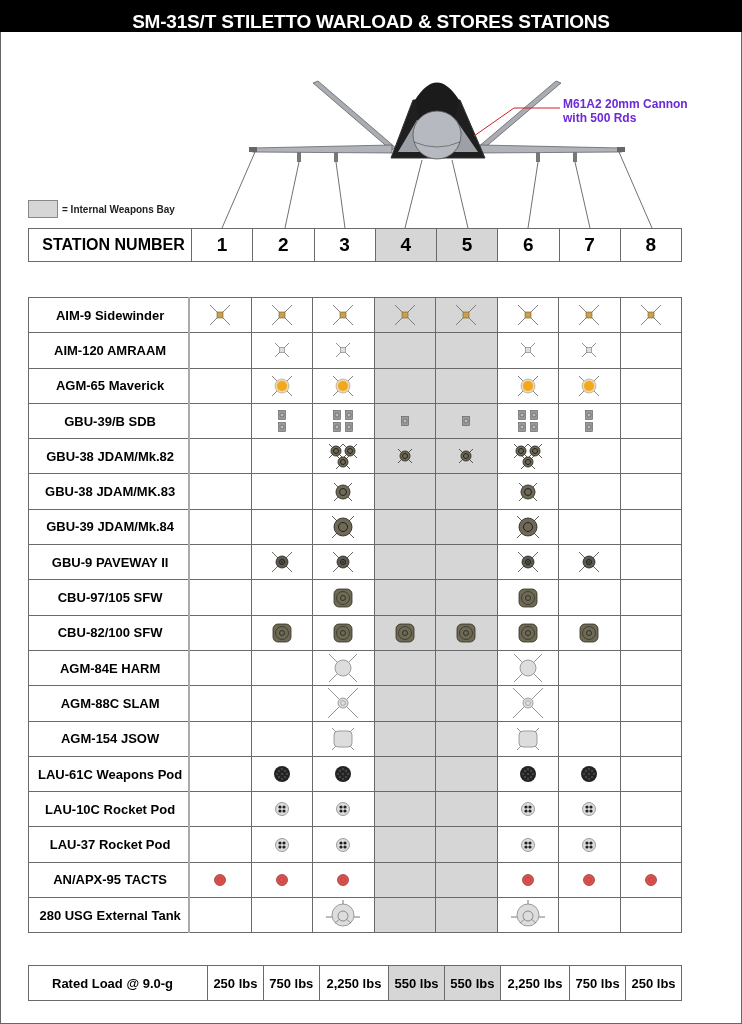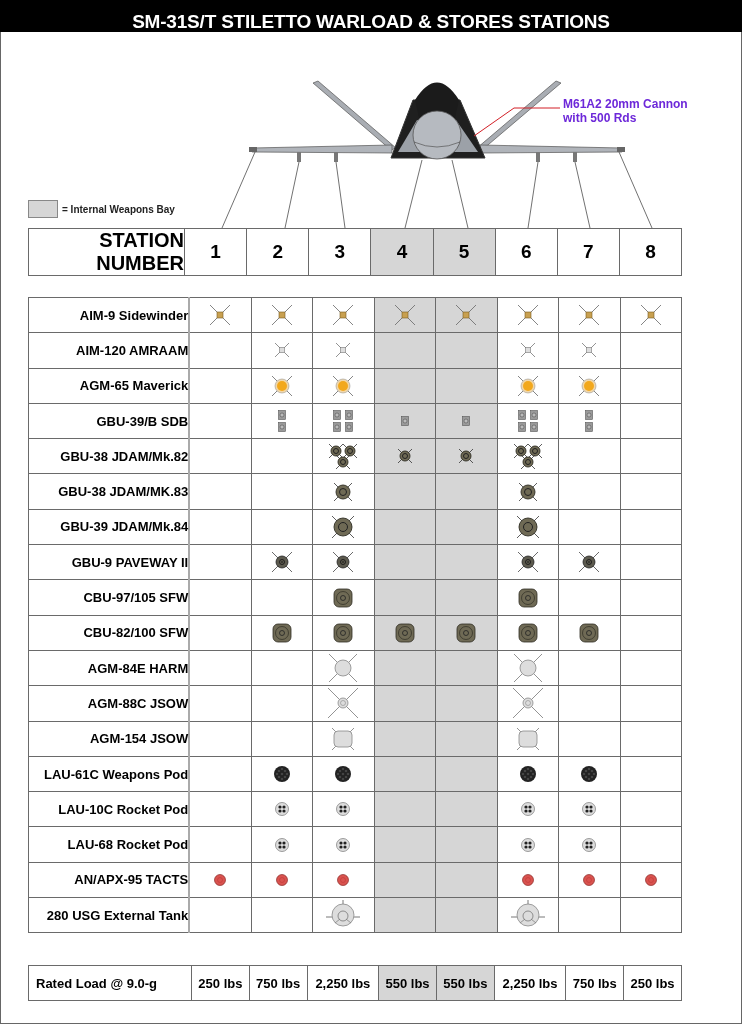--- a/index.html
+++ b/index.html
@@ -9,29 +9,29 @@
     font-weight:bold; font-size:19px; text-align:center; line-height:44px; letter-spacing:-0.2px; }
   .aircraft { position:absolute; left:0; top:60px; width:742px; height:170px; }
   .cannon-label { position:absolute; left:563px; top:97px; color:#6d28d9; font-weight:bold; font-size:12px; line-height:14px; }
   .legend { position:absolute; left:28px; top:200px; display:flex; align-items:center; }
   .legend-swatch { width:28px; height:16px; background:#d6d6d6; border:1px solid #888; }
   .legend-text { font-size:10px; font-weight:bold; margin-left:4px; color:#222; }
   table { border-collapse:collapse; position:absolute; }
   td { border:1px solid #6a6a6a; padding:0; text-align:center; vertical-align:middle; }
   .station-table { left:28px; top:228px; width:654px; height:34px; border:1.5px solid #555; }
   .station-table td { font-weight:bold; font-size:19px; }
-  .station-table td.lbl { text-align:right; font-size:20px; width:155px; }
+  .station-table td.lbl { text-align:center; padding-left:7px; font-size:16px; width:155px; }
   .bay { background:#d6d6d6; }
   .weapons-table { left:28px; top:297px; width:654px; border:1.5px solid #555; }
   .weapons-table td { height:34.3px; }
-  .weapons-table td.lbl { text-align:right; padding-left:3px; font-weight:bold; font-size:13px; width:155px; border-right:2px solid #aaa; }
+  .weapons-table td.lbl { text-align:center; padding-left:3px; font-weight:bold; font-size:13px; width:155px; border-right:2px solid #aaa; }
   .weapons-table td.sc { width:60px; }
   .load-table { left:28px; top:965px; width:654px; height:36px; border:1.5px solid #555; }
   .load-table td { font-weight:bold; font-size:13px; }
-  .load-table td.lbl { text-align:left; padding-left:7px; font-size:13px; width:155px; }
+  .load-table td.lbl { text-align:left; padding-left:23px; font-size:13px; width:155px; }
   .icon svg { display:block; margin:auto; }
 </style>
 </head>
 <body>
 
 <div class="frame"></div>
 <div class="title-bar">SM-31S/T STILETTO WARLOAD &amp; STORES STATIONS</div>
 
 <svg class="aircraft" viewBox="0 0 742 170" width="742" height="170">
 
@@ -553,21 +553,21 @@
               <g stroke="#777" stroke-width="0.8">
                 <line x1="-14" y1="-14" x2="14" y2="14"></line>
                 <line x1="14" y1="-14" x2="-14" y2="14"></line>
               </g>
               <circle r="8" fill="#ddd" stroke="#888" stroke-width="0.8"></circle>
             </svg></span></td>
         <td class="sc"></td>
         <td class="sc"></td>
       </tr>
       <tr>
-        <td class="lbl">AGM-88C JSOW</td>
+        <td class="lbl">AGM-88C SLAM</td>
         <td class="sc"></td>
         <td class="sc"></td>
         <td class="sc"><span class="icon"><svg width="40" height="32" viewBox="-20 -16 40 32">
               <g stroke="#777" stroke-width="0.8">
                 <line x1="-15" y1="-15" x2="15" y2="15"></line>
                 <line x1="15" y1="-15" x2="-15" y2="15"></line>
               </g>
               <circle r="5" fill="#ddd" stroke="#888" stroke-width="0.8"></circle>
               <circle r="2.5" fill="none" stroke="#888" stroke-width="0.6"></circle>
             </svg></span></td>
@@ -707,21 +707,21 @@
               <g fill="#222">
                 <circle cx="-2" cy="-2" r="1.6"></circle>
                 <circle cx="2" cy="-2" r="1.6"></circle>
                 <circle cx="-2" cy="2" r="1.6"></circle>
                 <circle cx="2" cy="2" r="1.6"></circle>
               </g>
             </svg></span></td>
         <td class="sc"></td>
       </tr>
       <tr>
-        <td class="lbl">LAU-68 Rocket Pod</td>
+        <td class="lbl">LAU-37 Rocket Pod</td>
         <td class="sc"></td>
         <td class="sc"><span class="icon"><svg width="40" height="32" viewBox="-20 -16 40 32">
               <circle r="6.5" fill="#ddd" stroke="#777" stroke-width="0.7"></circle>
               <g fill="#222">
                 <circle cx="-2" cy="-2" r="1.6"></circle>
                 <circle cx="2" cy="-2" r="1.6"></circle>
                 <circle cx="-2" cy="2" r="1.6"></circle>
                 <circle cx="2" cy="2" r="1.6"></circle>
               </g>
             </svg></span></td>

